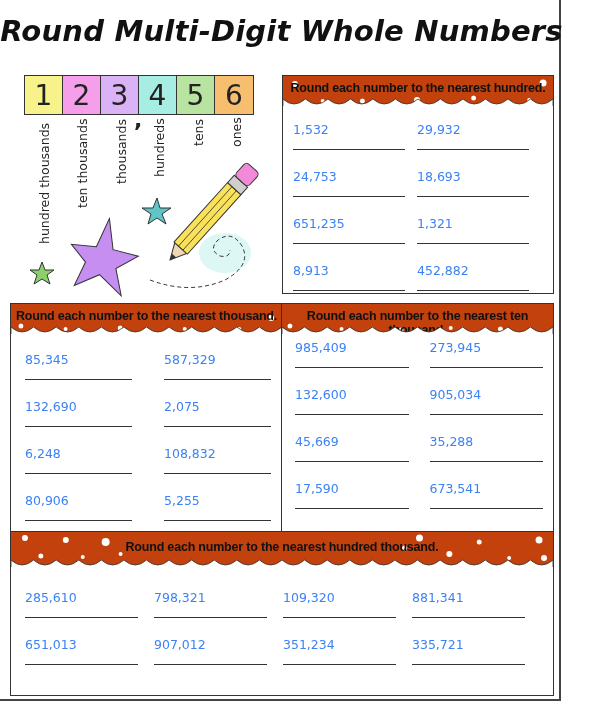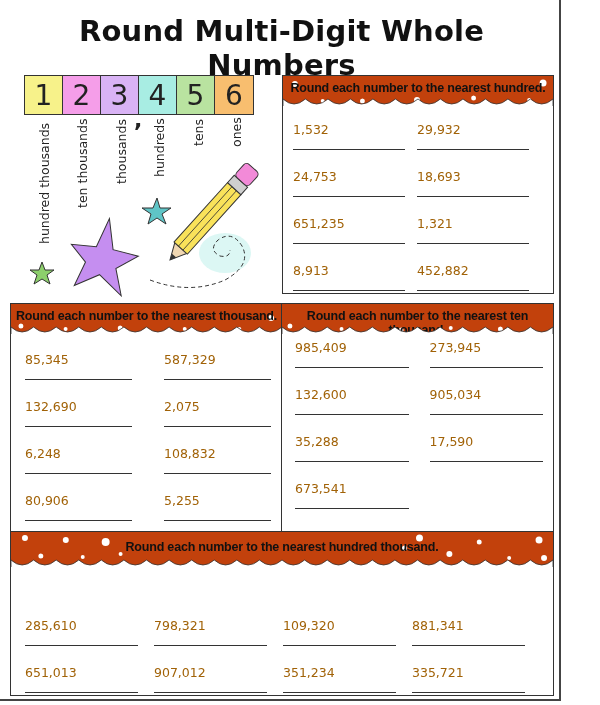--- a/index.html
+++ b/index.html
@@ -1,39 +1,39 @@
 <!DOCTYPE html>
 <html><head>
 <meta charset="utf-8">
 <style>
   html, body { margin:0; padding:0; background:#ffffff; }
   body { width:600px; height:705px; position:relative; overflow:hidden; font-family:"Liberation Sans", sans-serif; color:#1a1a1a; }
   .page { position:absolute; left:-2px; top:-2px; width:563px; height:703px; border:2px solid #444; border-left:none; border-top:none; box-sizing:border-box; background:#fff; }
-  .title { position:absolute; left:0; top:14px; width:563px; text-align:center; font-family:"DejaVu Sans", sans-serif; font-weight:bold; font-size:29px; letter-spacing:0.2px; color:#111; }
+  .title { position:absolute; left:0; top:14px; width:563px; text-align:center; font-family:"DejaVu Sans", sans-serif; font-weight:bold; font-size:29px; letter-spacing:0.2px; color:#111;font-style:italic; }
 
   
   .pv { position:absolute; left:24px; top:75px; height:38px; display:flex; border:1.5px solid #333; }
   .pv-cell { width:38px; height:38px; border-right:1.5px solid #333; display:flex; align-items:center; justify-content:center; font-family:"DejaVu Sans", sans-serif; font-size:28px; color:#222; box-sizing:border-box; }
   .pv-cell:last-child { border-right:none; }
   .pv-comma { position:absolute; left:134px; top:107px; font-family:"DejaVu Sans", sans-serif; font-size:22px; font-weight:bold; color:#222; }
   .pv-label { position:absolute; font-family:"DejaVu Sans", sans-serif; font-size:12.5px; color:#222; transform-origin:left top; transform:rotate(-90deg); white-space:nowrap; }
 
   .deco { position:absolute; left:20px; top:160px; }
 
   
   .panel { position:absolute; border:1.5px solid #333; box-sizing:border-box; background:#fff; }
   .banner { position:relative; height:30px; background:#c2410c; overflow:hidden; }
   .banner-text { position:absolute; left:0; right:0; top:5px; text-align:center; font-family:"Liberation Sans", sans-serif; font-weight:bold; font-size:12.5px; color:#111; letter-spacing:-0.2px; }
   .scallop { position:absolute; left:0; bottom:-1px; width:100%; height:10px; }
   .dots { position:absolute; left:0; top:0; width:100%; height:100%; }
   .grid2 { position:absolute; display:grid; grid-template-columns:1fr 1fr; column-gap:16px; }
   .item { position:relative; height:47px; }
-  .num { position:absolute; left:0; top:6px; font-family:"DejaVu Sans", sans-serif; font-size:12.5px; color:#a16207; }
+  .num { position:absolute; left:0; top:6px; font-family:"DejaVu Sans", sans-serif; font-size:12.5px; color:#3b82f6; }
   .line { position:absolute; left:0; right:0; top:33px; height:0; border-top:1.5px solid #333; }
-  .grid4 { position:absolute; display:grid; grid-template-columns:repeat(4, 1fr); column-gap:16px;margin-top:28px; }
+  .grid4 { position:absolute; display:grid; grid-template-columns:repeat(4, 1fr); column-gap:16px; }
 </style>
 </head>
 <body>
 
 <div class="page"></div>
 
 <div class="title">Round Multi-Digit Whole Numbers</div>
 
 <div class="pv">
   <div class="pv-cell" style="background:#f7f28a">1</div>
@@ -201,20 +201,24 @@
     <div class="item">
         <span class="num">273,945</span>
         <div class="line"></div>
       </div>
     <div class="item">
         <span class="num">132,600</span>
         <div class="line"></div>
       </div>
     <div class="item">
         <span class="num">905,034</span>
+        <div class="line"></div>
+      </div>
+    <div class="item">
+        <span class="num">45,669</span>
         <div class="line"></div>
       </div>
     <div class="item">
         <span class="num">35,288</span>
         <div class="line"></div>
       </div>
     <div class="item">
         <span class="num">17,590</span>
         <div class="line"></div>
       </div>

